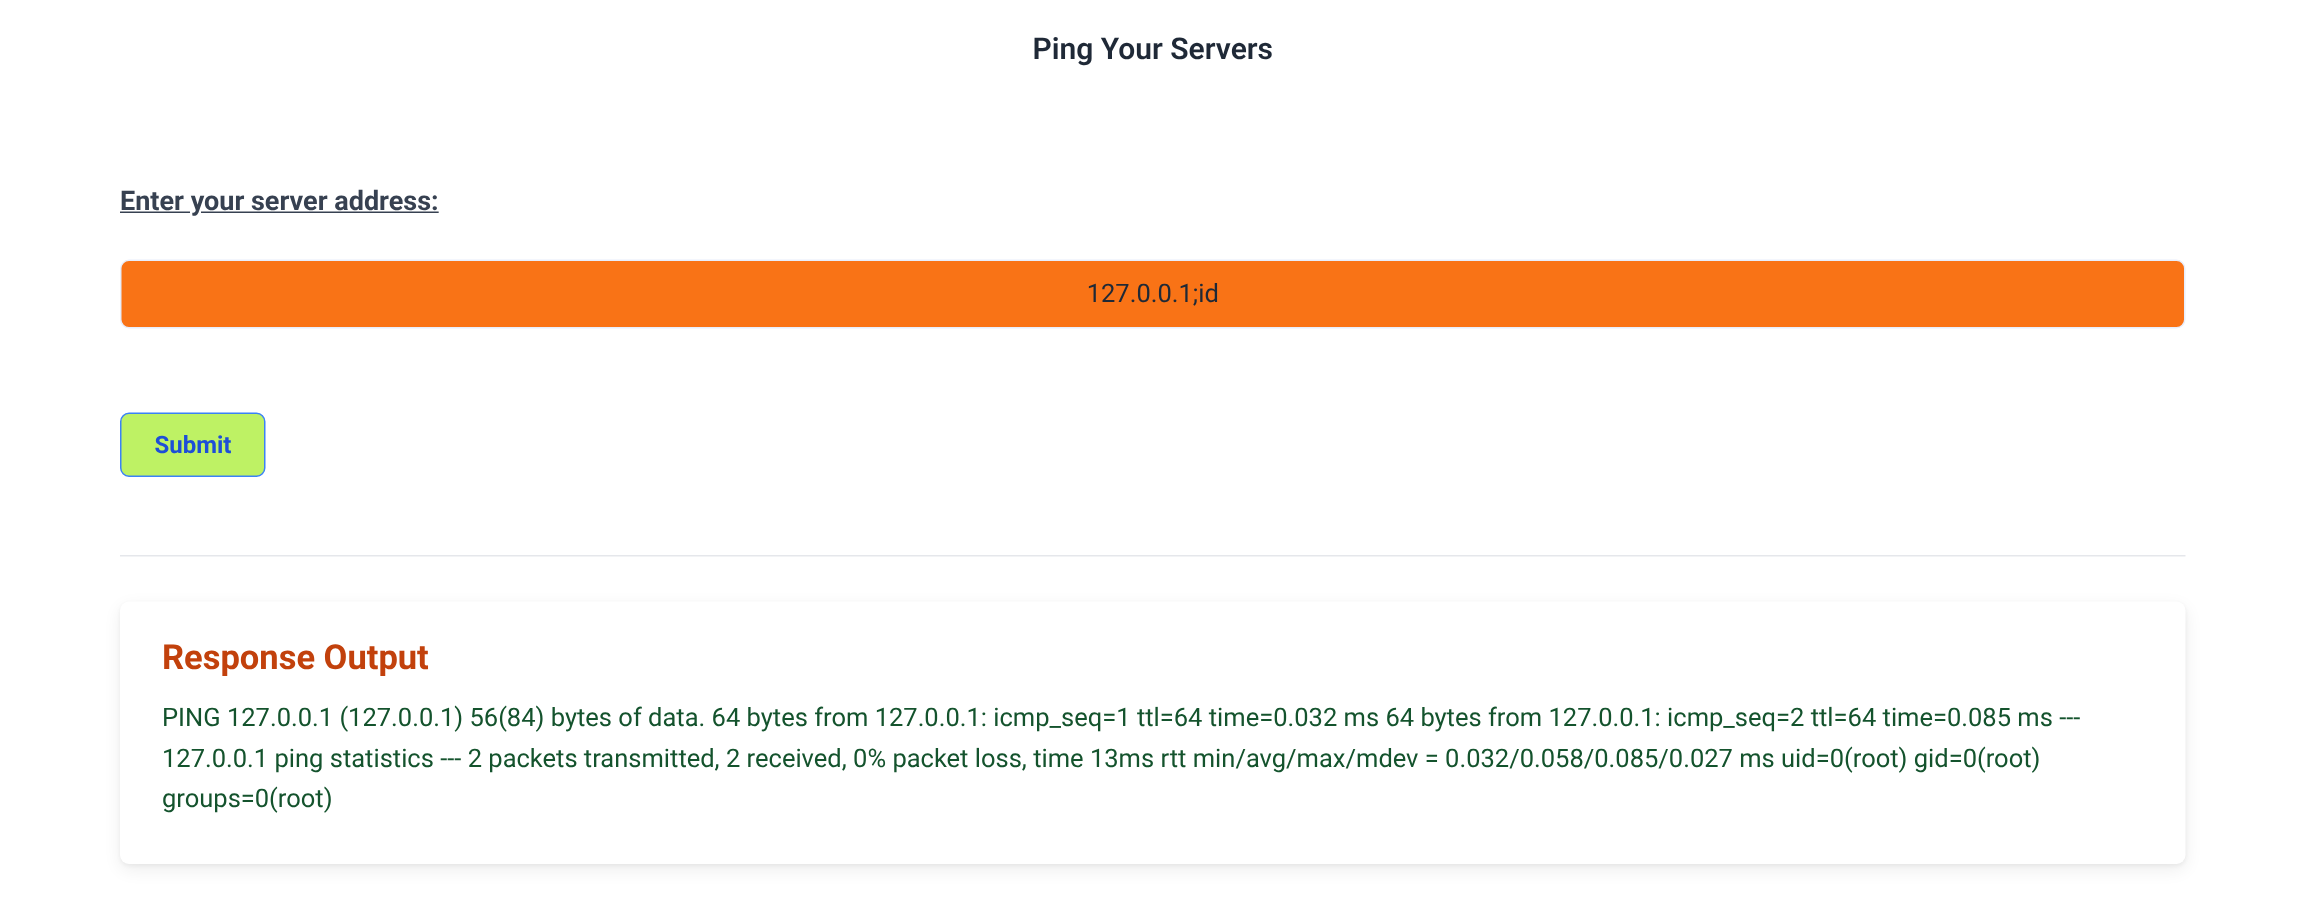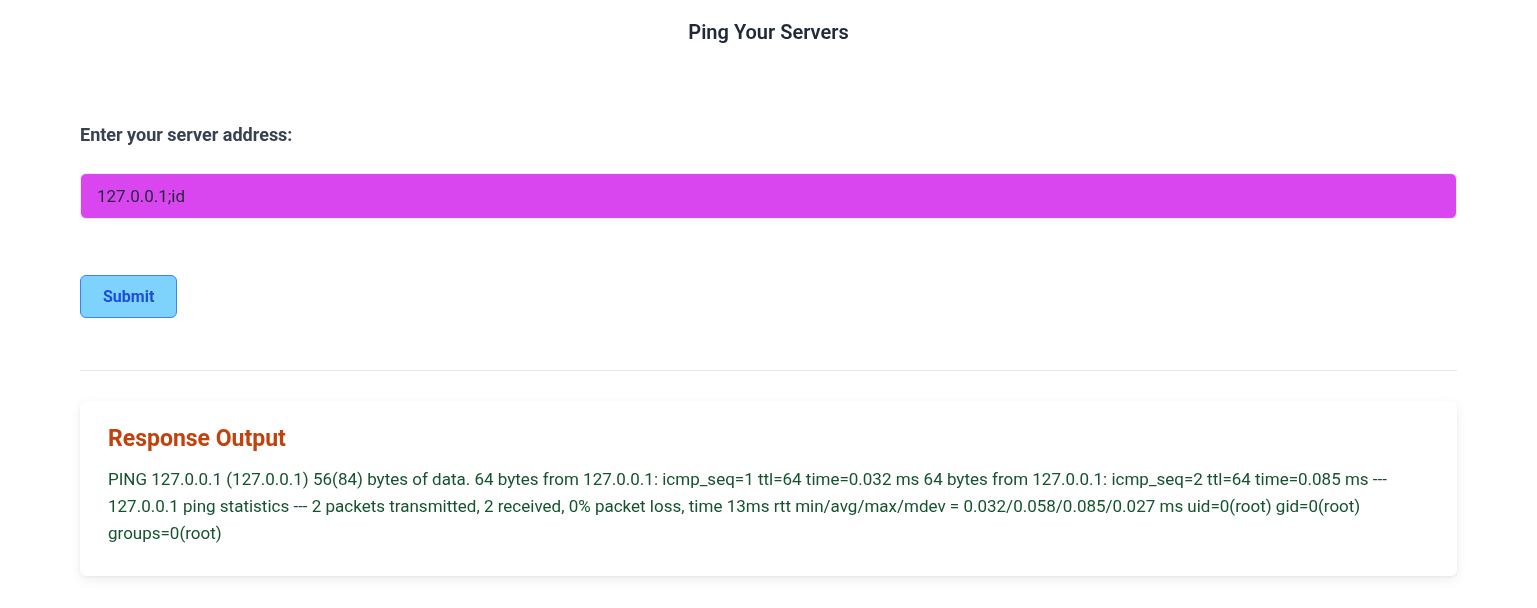--- a/index.html
+++ b/index.html
@@ -27,39 +27,41 @@
     }
     .form-section {
       margin-top: 70px;
     }
     .form-label {
       display: block;
       font-weight: 700;
       font-size: 18px;
       color: #374151;
       margin-bottom: 28px;
+      text-decoration: underline;
     }
     .server-input {
       width: 100%;
       padding: 12px 16px;
       font-size: 17px;
       color: #1f2937;
-      background-color: #d946ef;
+      background-color: #f97316;
       border: 1px solid #e8eefc;
       border-radius: 6px;
       outline: none;
       font-family: inherit;
+      text-align: center;
     }
     .submit-button {
       margin-top: 56px;
       padding: 11px 22px;
       font-size: 16px;
       font-weight: 700;
       color: #1d4ed8;
-      background-color: #7dd3fc;
+      background-color: #bef264;
       border: 1px solid #3b82f6;
       border-radius: 6px;
       cursor: pointer;
       font-family: inherit;
     }
     hr.divider {
       margin-top: 52px;
       border: none;
       border-top: 1px solid #e5e7eb;
     }

